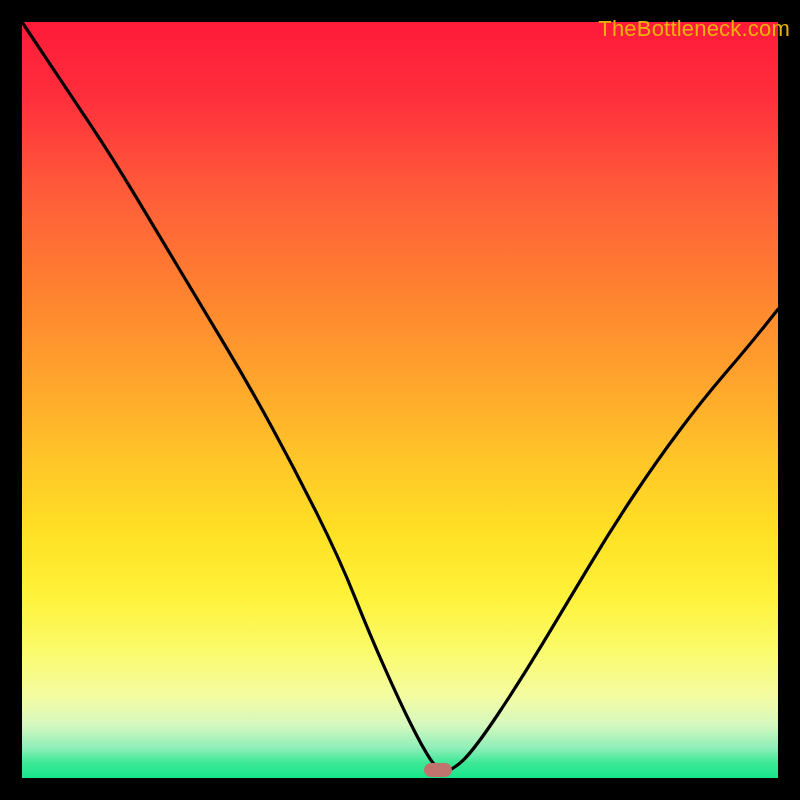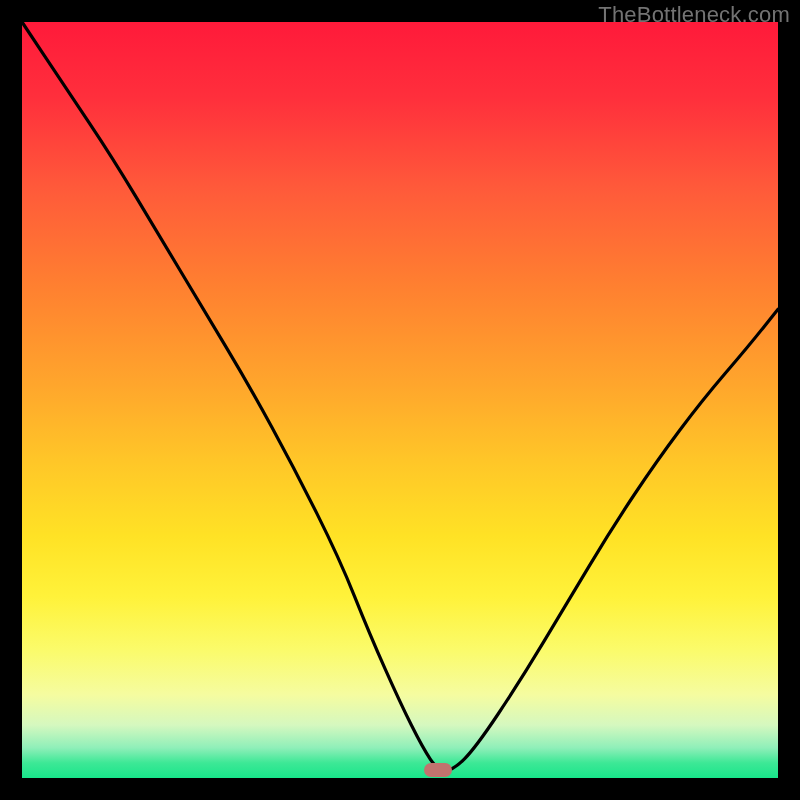--- a/index.html
+++ b/index.html
@@ -36,23 +36,23 @@
       #fbfb6a 83%,
       #f5fca0 89%,
       #d5f8bf 93%,
       #8fefb9 96%,
       #3de896 98%,
       #18e58a 100%
     );
   }
   .watermark {
     position: absolute;
-    top: 2px;
+    top: 16px;
     right: 10px;
-    color: #737373;
+    color: #eab308;
     font-size: 22px;
     letter-spacing: 0.2px;
     font-weight: 500;
   }
   svg.curve {
     position: absolute;
     left: 22px;
     top: 22px;
     width: 756px;
     height: 756px;

